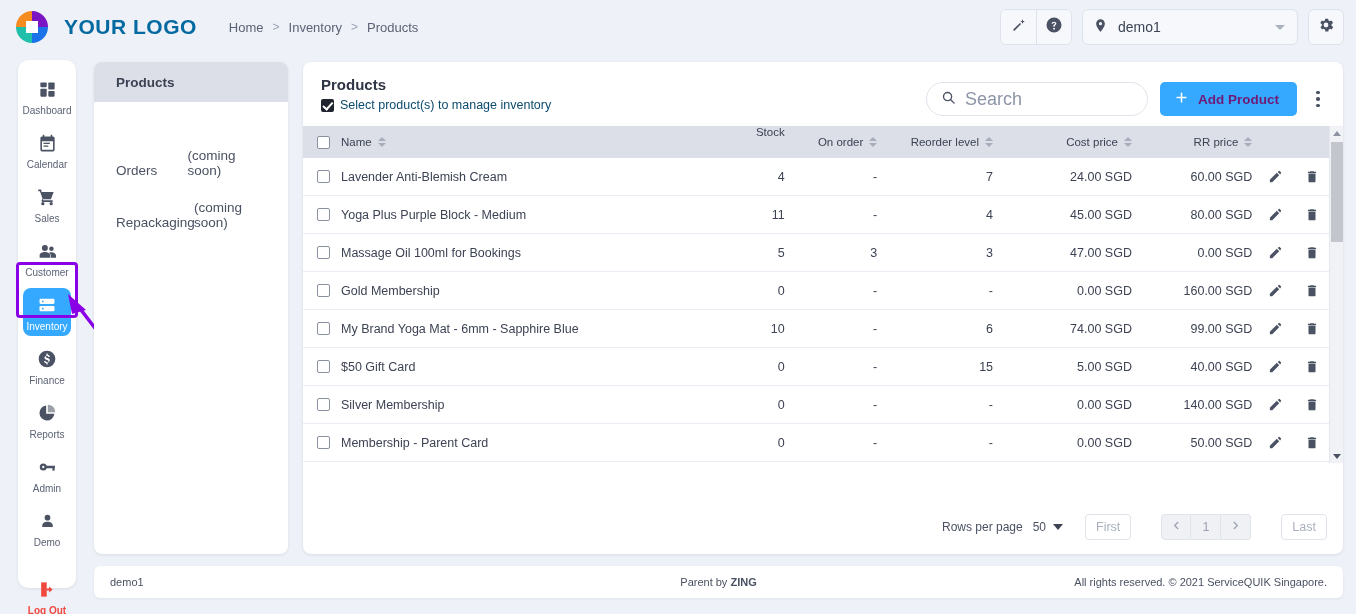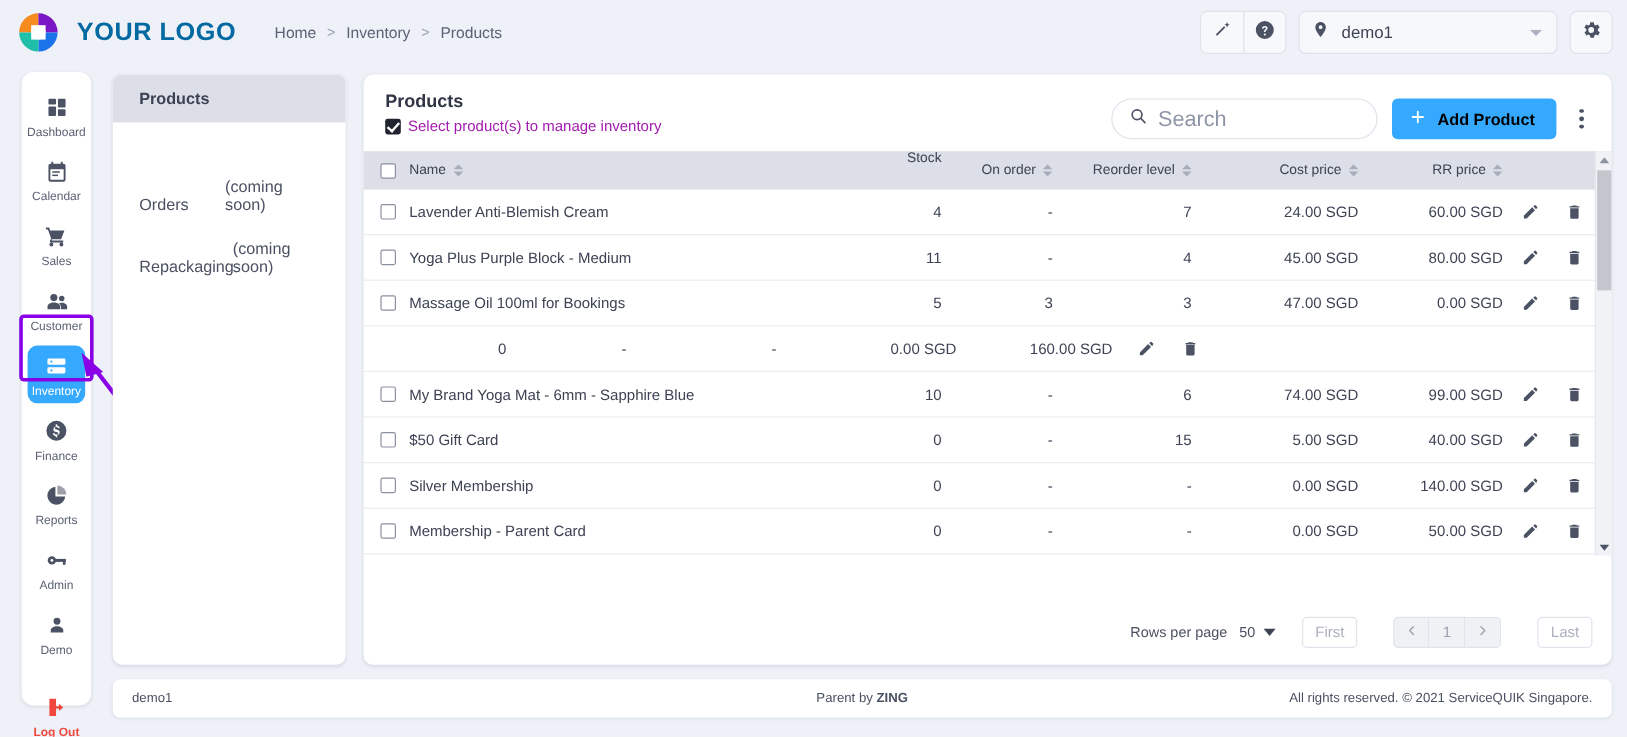--- a/index.html
+++ b/index.html
@@ -120,21 +120,21 @@
   
   .panel {
     position: absolute; left: 303px; top: 62px; width: 1040px; height: 492px;
     background: #ffffff; border-radius: 8px;
     box-shadow: 0 1px 3px rgba(40,50,80,.10); overflow: hidden;
   }
   .panel-head { height: 64px; position: relative; padding: 14px 0 0 18px; }
   .panel-title { font-size: 15px; font-weight: bold; color: #2f3545; }
   .panel-sub {
     margin-top: 5px; display: flex; align-items: center;
-    font-size: 12.5px; color: #a21caf;
+    font-size: 12.5px; color: #0c4a6e;
   }
   .cb-checked {
     width: 13px; height: 13px; background: #20242e; border-radius: 2px;
     margin-right: 6px; position: relative; cursor: pointer; flex: none;
   }
   .cb-checked::after {
     content: ""; position: absolute; left: 3.5px; top: 1px;
     width: 4px; height: 7.5px; border: solid #fff;
     border-width: 0 2px 2px 0; transform: rotate(42deg);
   }
@@ -148,21 +148,21 @@
     padding: 0 14px; background: #fff;
   }
   .search-box input {
     border: none; outline: none; margin-left: 9px; font-size: 18px;
     color: #be185d; width: 170px; background: transparent;
     font-family: "Liberation Sans", sans-serif;
   }
   .search-box input::placeholder { color: #8d95a6; }
   .add-btn {
     height: 34px; padding: 0 18px 0 14px; background: #34a9ff;
-    border: none; border-radius: 5px; color: #000000; font-size: 13.5px;
+    border: none; border-radius: 5px; color: #701a75; font-size: 13.5px;
     font-weight: bold; display: flex; align-items: center; gap: 9px;
     cursor: pointer; font-family: "Liberation Sans", sans-serif;
   }
   .kebab {
     width: 18px; height: 30px; display: flex; flex-direction: column;
     align-items: center; justify-content: center; gap: 3px; cursor: pointer;
   }
   .kebab i { width: 3.5px; height: 3.5px; background: #4b5263; border-radius: 50%; }
 
   
@@ -616,20 +616,24 @@
                 </svg>
               </span>
               <span class="icon-btn">
                 <svg width="14" height="15" viewBox="0 0 24 24" fill="currentColor">
                   <path d="M6 20a2 2 0 0 0 2 2h8a2 2 0 0 0 2-2V7H6zM19 4h-3.2l-.9-1H9.1l-.9 1H5v2h14z"></path>
                 </svg>
               </span>
             </div>
           </div>
           <div class="trow">
+            <div class="col-name">
+              <span class="cb-empty"></span>
+              <span class="lbl">Gold Membership</span>
+            </div>
             <div class="col-stock">0</div>
             <div class="col-order">-</div>
             <div class="col-reord">-</div>
             <div class="col-cost">0.00 SGD</div>
             <div class="col-rr">160.00 SGD</div>
             <div class="col-act">
               <span class="icon-btn">
                 <svg width="15" height="15" viewBox="0 0 24 24" fill="currentColor">
                   <path d="M3 17.2V21h3.8L17.9 9.9 14.1 6zM20.7 6.6a1 1 0 0 0 0-1.4l-2-2a1 1 0 0 0-1.4 0l-1.7 1.7 3.8 3.8z"></path>
                 </svg>

